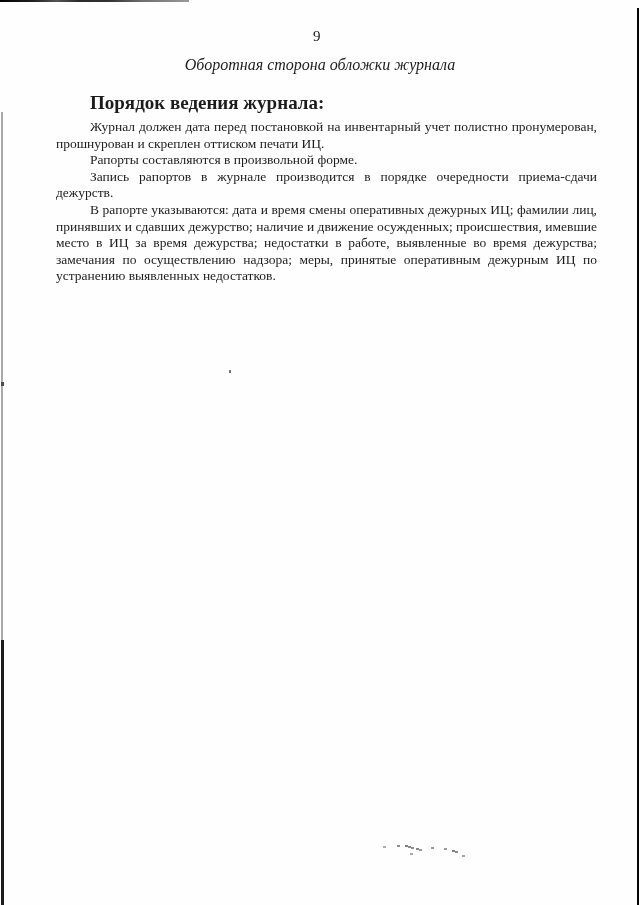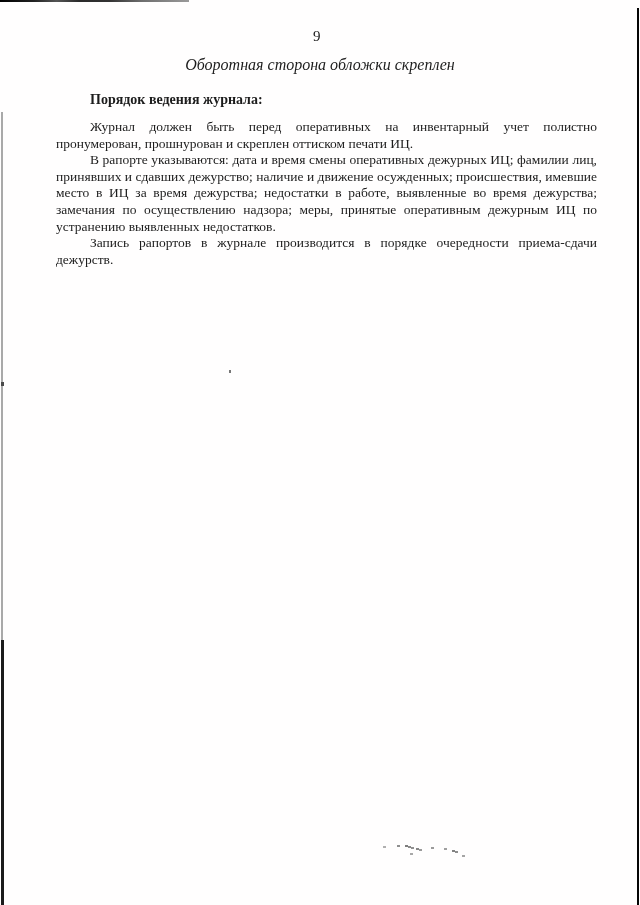--- a/index.html
+++ b/index.html
@@ -85,21 +85,21 @@
     position: absolute;
     top: 56px; left: 0; right: 0;
     text-align: center;
     font-style: italic;
     font-size: 16px;
   }
   .section-heading {
     position: absolute;
     top: 92px; left: 90px;
     font-weight: bold;
-    font-size: 14px;
+    font-size: 19px;
   }
   .doc-body {
     position: absolute;
     top: 119px; left: 56px;
     width: 541px;
   }
   .doc-body p {
     margin: 0;
     padding: 0;
     font-size: 13.5px;
@@ -116,23 +116,24 @@
   <div class="scan-top"></div>
   <div class="scan-left-gray"></div>
   <div class="scan-left-black"></div>
   <div class="scan-right"></div>
   <div class="scan-speck-a"></div>
   <div class="scan-speck-b"></div>
   <div class="smudge"></div>
 
   <div class="page-number">9</div>
 
-  <div class="doc-subtitle">Оборотная сторона обложки скреплен</div>
+  <div class="doc-subtitle">Оборотная сторона обложки журнала</div>
 
   <div class="section-heading">Порядок ведения журнала:</div>
 
   <div class="doc-body">
-    <p>Журнал должен быть перед оперативных на инвентарный учет полистно пронумерован, прошнурован и скреплен оттиском печати ИЦ.</p>
+    <p>Журнал должен дата перед постановкой на инвентарный учет полистно пронумерован, прошнурован и скреплен оттиском печати ИЦ.</p>
+    <p>Рапорты составляются в произвольной форме.</p>
+    <p>Запись рапортов в журнале производится в порядке очередности приема-сдачи дежурств.</p>
     <p>В рапорте указываются: дата и время смены оперативных дежурных ИЦ; фамилии лиц, принявших и сдавших дежурство; наличие и движение осужденных; происшествия, имевшие место в ИЦ за время дежурства; недостатки в работе, выявленные во время дежурства; замечания по осуществлению надзора; меры, принятые оперативным дежурным ИЦ по устранению выявленных недостатков.</p>
-    <p>Запись рапортов в журнале производится в порядке очередности приема-сдачи дежурств.</p>
   </div>
 
 </div>
 
 </body></html>

